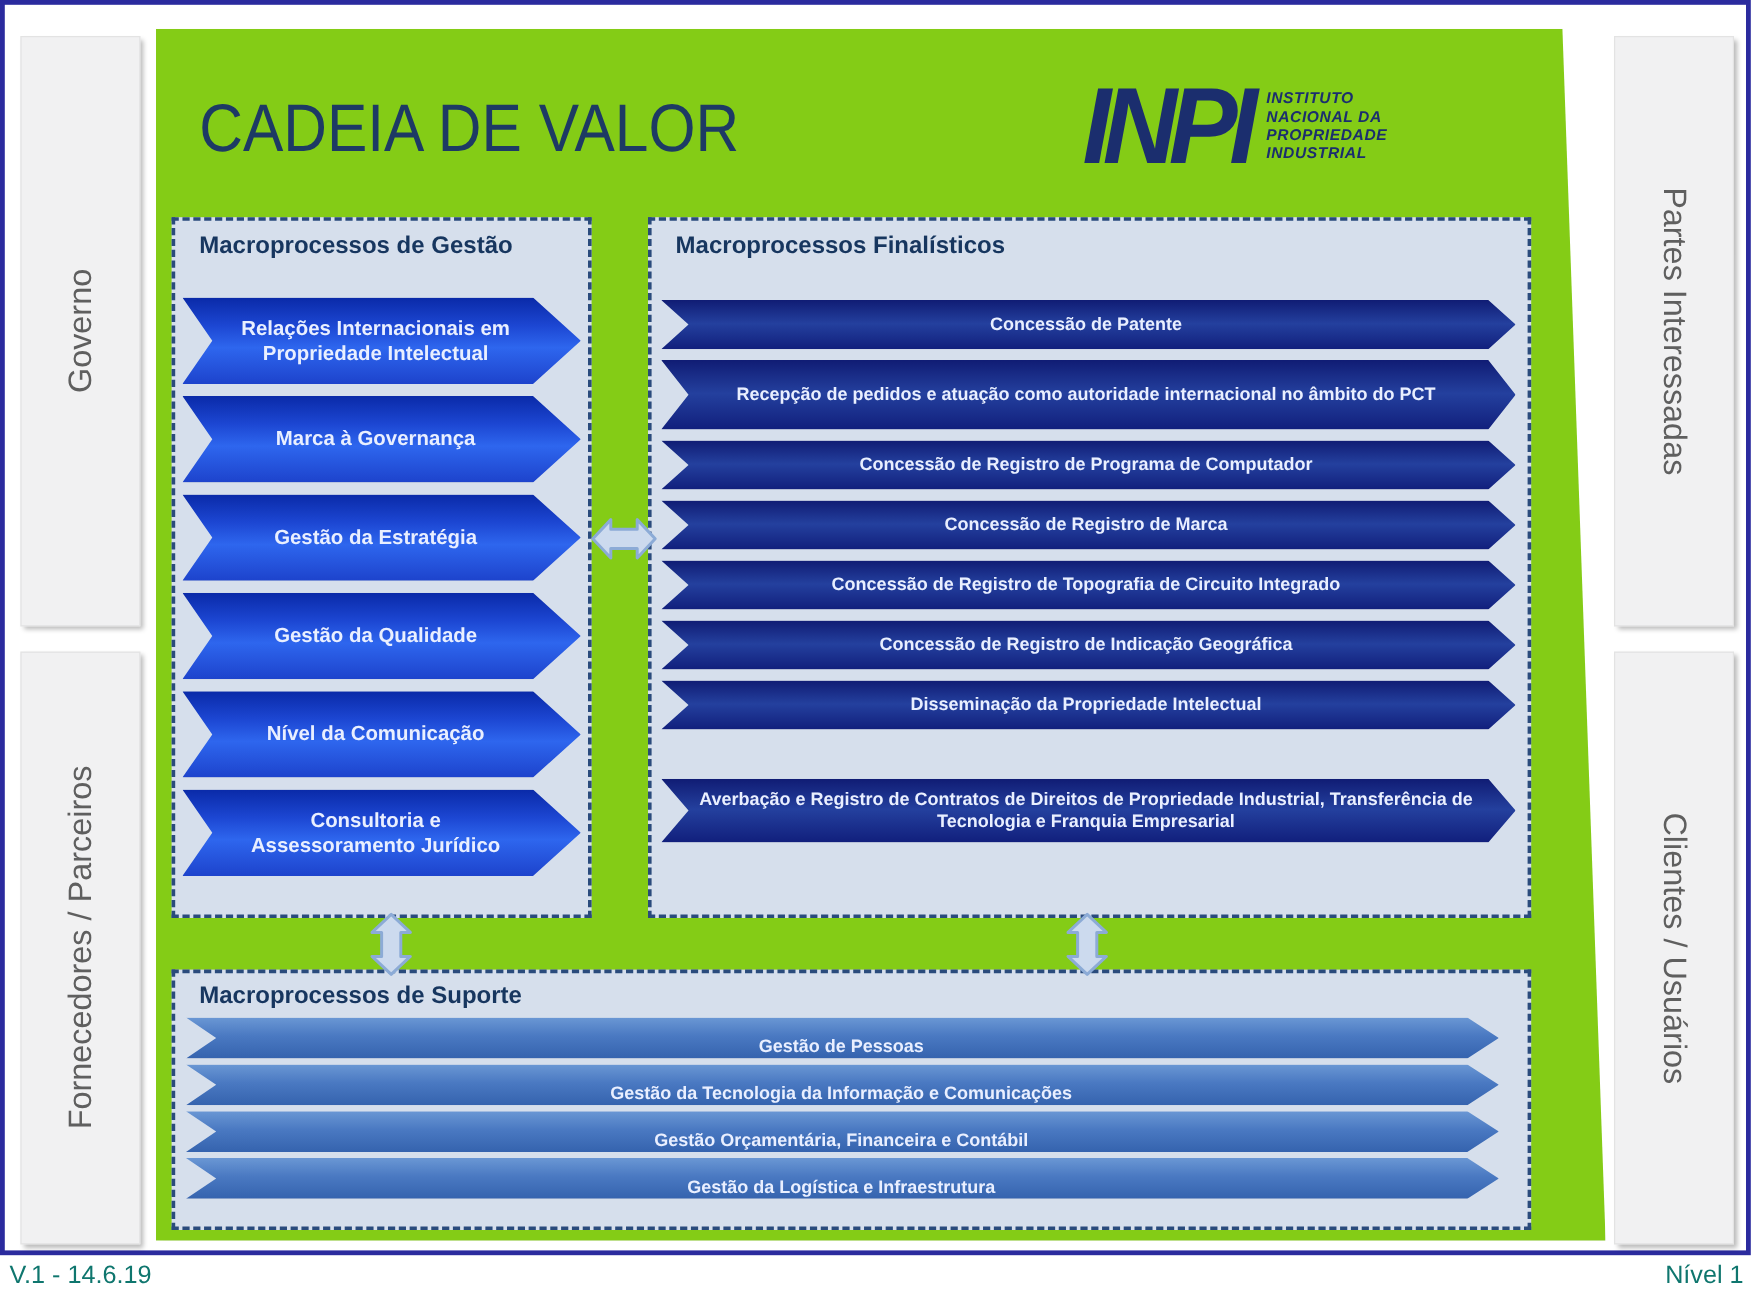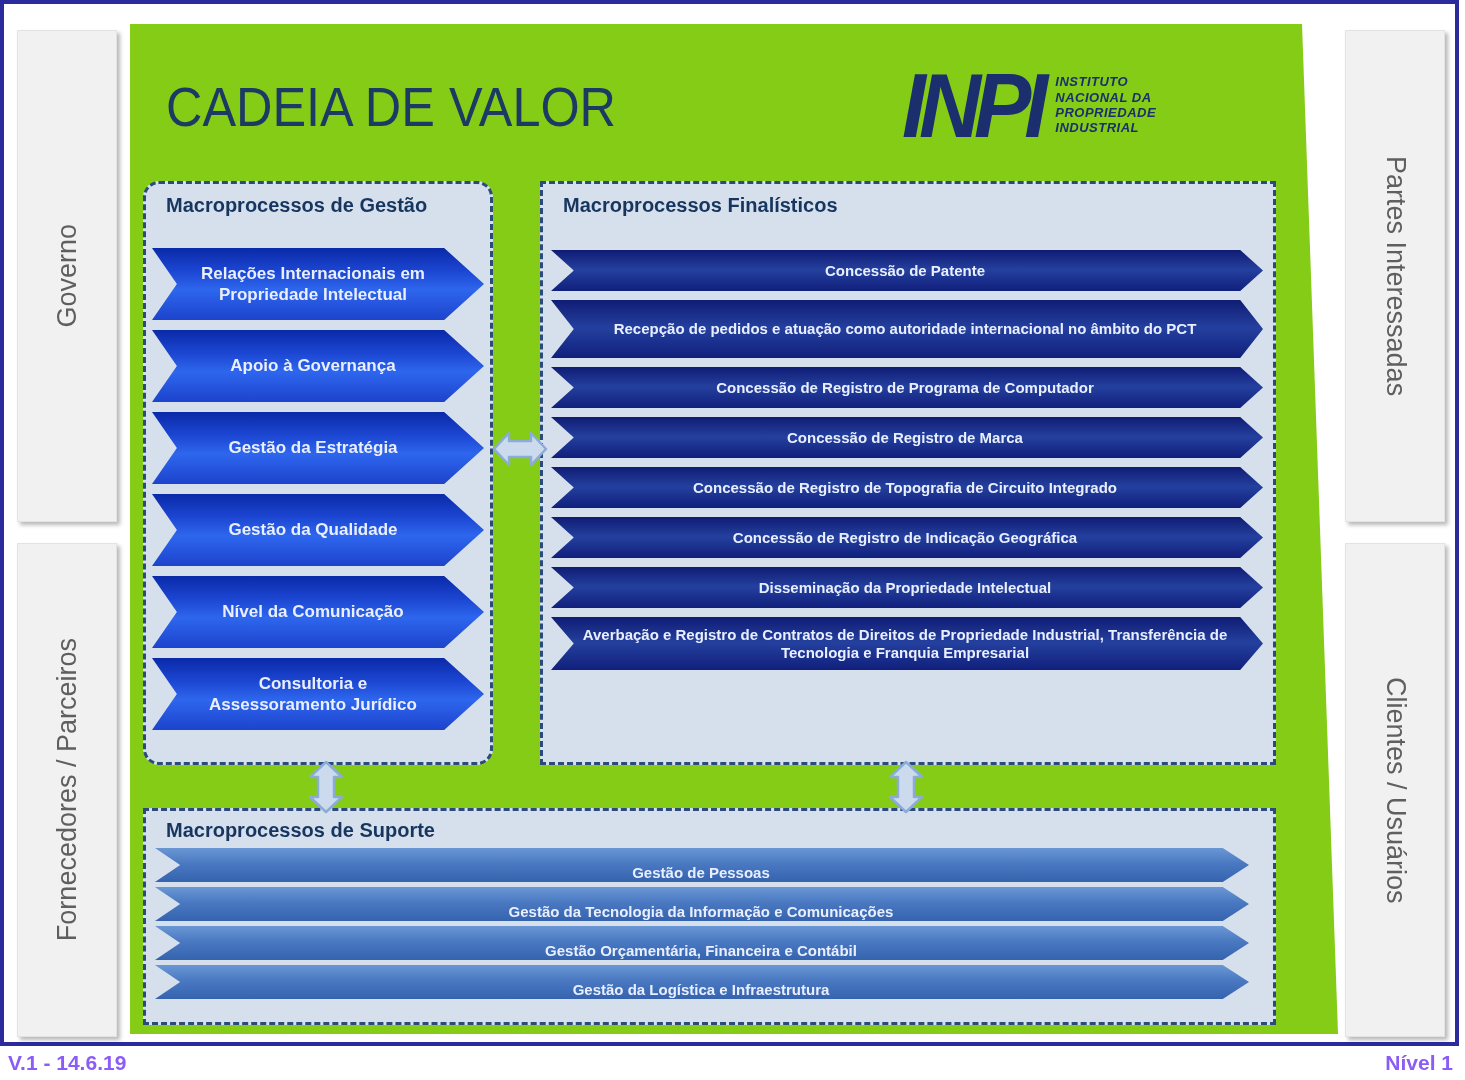--- a/index.html
+++ b/index.html
@@ -46,25 +46,25 @@
     clip-path:polygon(0 0,88% 0,100% 50%,88% 100%,0 100%,7.5% 50%);}
 
   .arrow.final{width:712px;font-size:15px;line-height:1.2;padding:0 34px 0 30px;
     background:linear-gradient(180deg,#101c74 0%,#24409e 48%,#111f7c 100%);
     clip-path:polygon(0 0,96.8% 0,100% 50%,96.8% 100%,0 100%,3.2% 50%);}
 
   .arrow.sup{width:1094px;font-size:15px;line-height:1.2;padding:16px 30px 0 28px;
     background:linear-gradient(180deg,#6a97d4 0%,#4a79c2 45%,#3563ae 100%);
     clip-path:polygon(0 0,97.6% 0,100% 50%,97.6% 100%,0 100%,2.3% 50%);}
 
-  .h-lg{min-height:58px;} .h-md{min-height:41px;} .h-xl{min-height:53px;} .h-g{height:72px;} .h-s{height:34px;}
+  .h-lg{min-height:58px;} .h-md{min-height:41px;} .h-xl{min-height:53px;margin-top:32px;} .h-g{height:72px;} .h-s{height:34px;}
 
   .connector{position:absolute;z-index:5;}
 
-  .footer-text{position:absolute;font-size:21px;font-weight:700;color:#8b5cf6;z-index:3;}
+  .footer-text{position:absolute;font-size:21px;font-weight:400;color:#0f766e;z-index:3;}
 </style>
 </head>
 <body>
 
 <div id="stage">
 
   <div class="outer-frame"></div>
 
   <div class="side-panel" style="left:17px;top:30px;height:490px;">
     <span class="side-label up">Governo</span>
@@ -86,25 +86,25 @@
     <div class="logo">
       <span class="logo-acronym">INPI</span>
       <span class="logo-lines">
         <span style="display:block">INSTITUTO</span>
         <span style="display:block">NACIONAL DA</span>
         <span style="display:block">PROPRIEDADE</span>
         <span style="display:block">INDUSTRIAL</span>
       </span>
     </div>
 
-    <div class="group-box" style="left:13px;top:157px;width:350px;height:584px;border-radius:16px;">
+    <div class="group-box" style="left:13px;top:157px;width:350px;height:584px;">
       <div class="group-title">Macroprocessos de Gestão</div>
       <div class="arrows" style="left:6px;top:64px;gap:10px;">
         <div class="arrow gestao h-g">Relações Internacionais em Propriedade Intelectual</div>
-        <div class="arrow gestao h-g">Apoio à Governança</div>
+        <div class="arrow gestao h-g">Marca à Governança</div>
         <div class="arrow gestao h-g">Gestão da Estratégia</div>
         <div class="arrow gestao h-g">Gestão da Qualidade</div>
         <div class="arrow gestao h-g">Nível da Comunicação</div>
         <div class="arrow gestao h-g">Consultoria e Assessoramento Jurídico</div>
       </div>
     </div>
 
     <div class="group-box" style="left:410px;top:157px;width:736px;height:584px;">
       <div class="group-title">Macroprocessos Finalísticos</div>
       <div class="arrows" style="left:8px;top:66px;gap:9px;">

